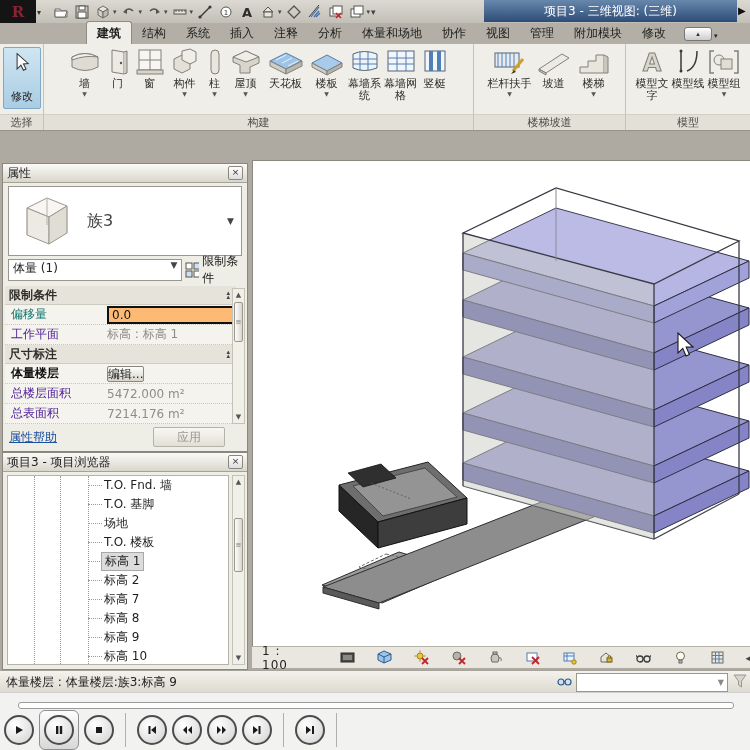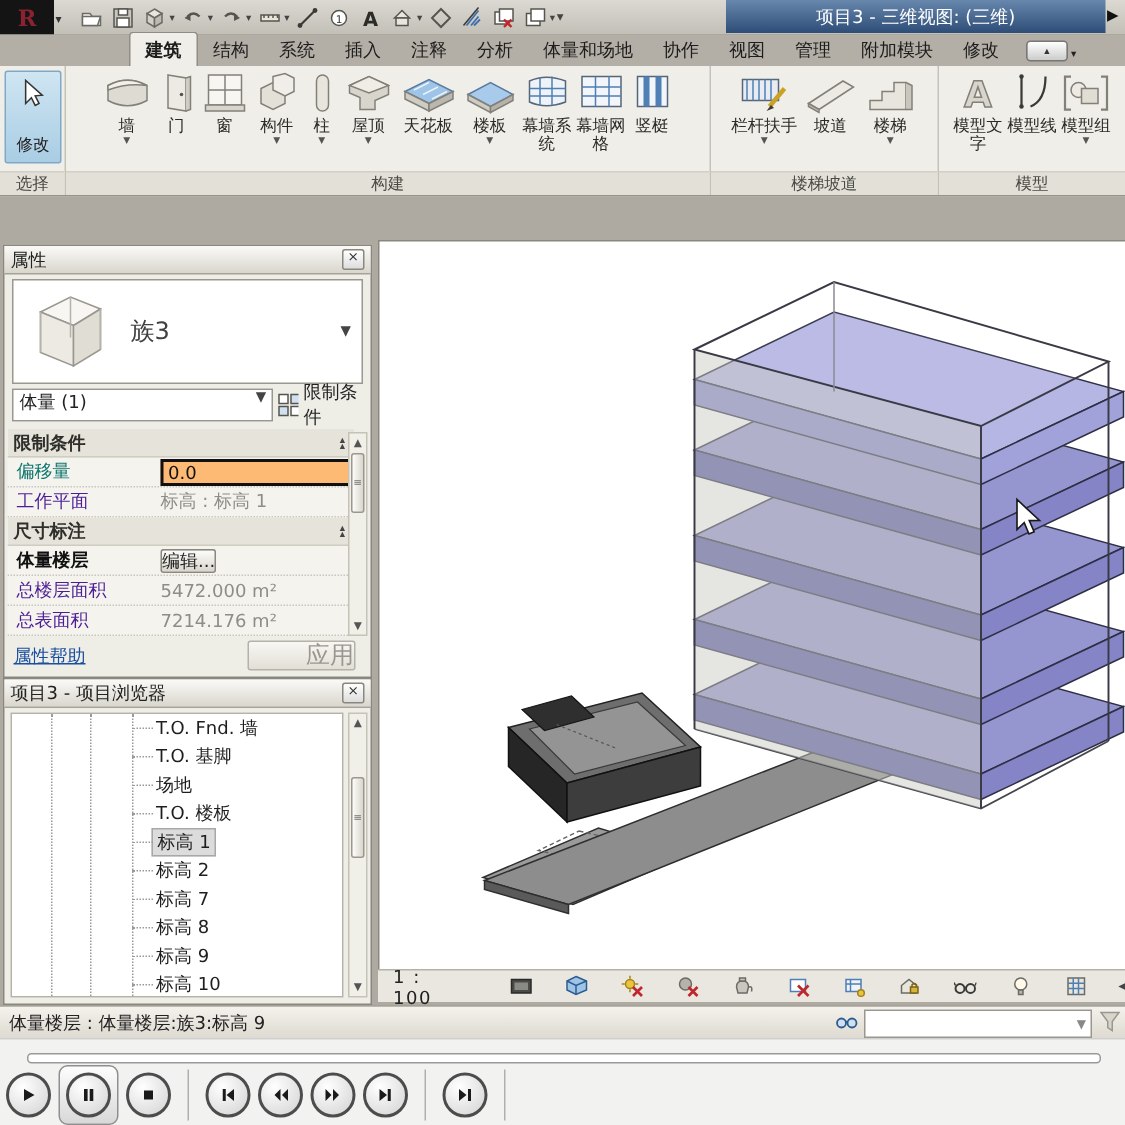--- a/index.html
+++ b/index.html
@@ -64,24 +64,24 @@
   .grow .gv{flex:1;color:#8f8d86;}
   .ghead{height:18px;background:#e6e3da;border-bottom:1px solid #cfccc2;display:flex;align-items:center;font-weight:bold;font-size:12px;color:#2e2e2a;padding-left:4px;}
   .ghead .chev{margin-left:auto;margin-right:6px;font-size:7px;line-height:4px;color:#444;text-align:center;}
   .inp00{width:118px;height:14px;border:2px solid #101010;background:#fdba74;font-size:12px;padding:0 3px;color:#111;display:flex;align-items:center;}
   .btn-edit{width:118px;height:16px;border:1px solid #8a877f;border-radius:2px;background:linear-gradient(#fcfcfa,#d8d5cc);
      text-align:center;font-size:12px;color:#222;line-height:16px;}
   .vscroll{position:absolute;width:13px;background:#f0efe8;border:1px solid #c5c2b8;box-sizing:border-box;}
   .vscroll .ar{height:12px;text-align:center;font-size:7px;color:#555;line-height:12px;}
   .vscroll .thumb{margin:1px;border:1px solid #9a978f;background:linear-gradient(90deg,#fdfdfb,#d9d6cc);border-radius:2px;
       display:flex;align-items:center;justify-content:center;font-size:7px;color:#777;letter-spacing:0;}
-  .pal-foot{position:absolute;left:2px;bottom:2px;right:2px;height:24px;display:flex;align-items:center;}
+  .pal-foot{position:absolute;left:2px;bottom:2px;right:14px;height:24px;display:flex;align-items:center;}
   .helplink{color:#1b4fa0;text-decoration:underline;font-size:12px;padding-left:4px;}
   .applybtn{margin-left:auto;margin-right:8px;width:70px;height:18px;border:1px solid #b5b2a8;border-radius:2px;color:#9a978f;
-     background:linear-gradient(#f8f7f4,#e2dfd6);text-align:right;line-height:18px;font-size:16px;}
+     background:linear-gradient(#f8f7f4,#e2dfd6);text-align:center;line-height:18px;font-size:12px;font-family:Liberation Serif, serif;}
 
   
   .tree{position:absolute;left:4px;top:22px;right:18px;bottom:4px;background:#fff;border:1px solid #b5b2a8;overflow:hidden;}
   .titem{height:19px;display:flex;align-items:center;padding-left:96px;position:relative;font-size:12px;color:#1e1e1e;white-space:nowrap;}
   .titem .stub{position:absolute;left:80px;top:9px;width:14px;border-top:1px dotted #9a9a9a;}
   .titem .sel{background:#dcdcdc;border:1px solid #a8a8a8;padding:0 3px;margin-left:-3px;}
   .guide{position:absolute;top:0;bottom:0;border-left:1px dotted #9a9a9a;}
 
   
   .canvas{left:252px;top:160px;width:498px;height:486px;background:#fff;border-top:1px solid #8a877f;border-left:1px solid #8a877f;box-sizing:border-box;}

